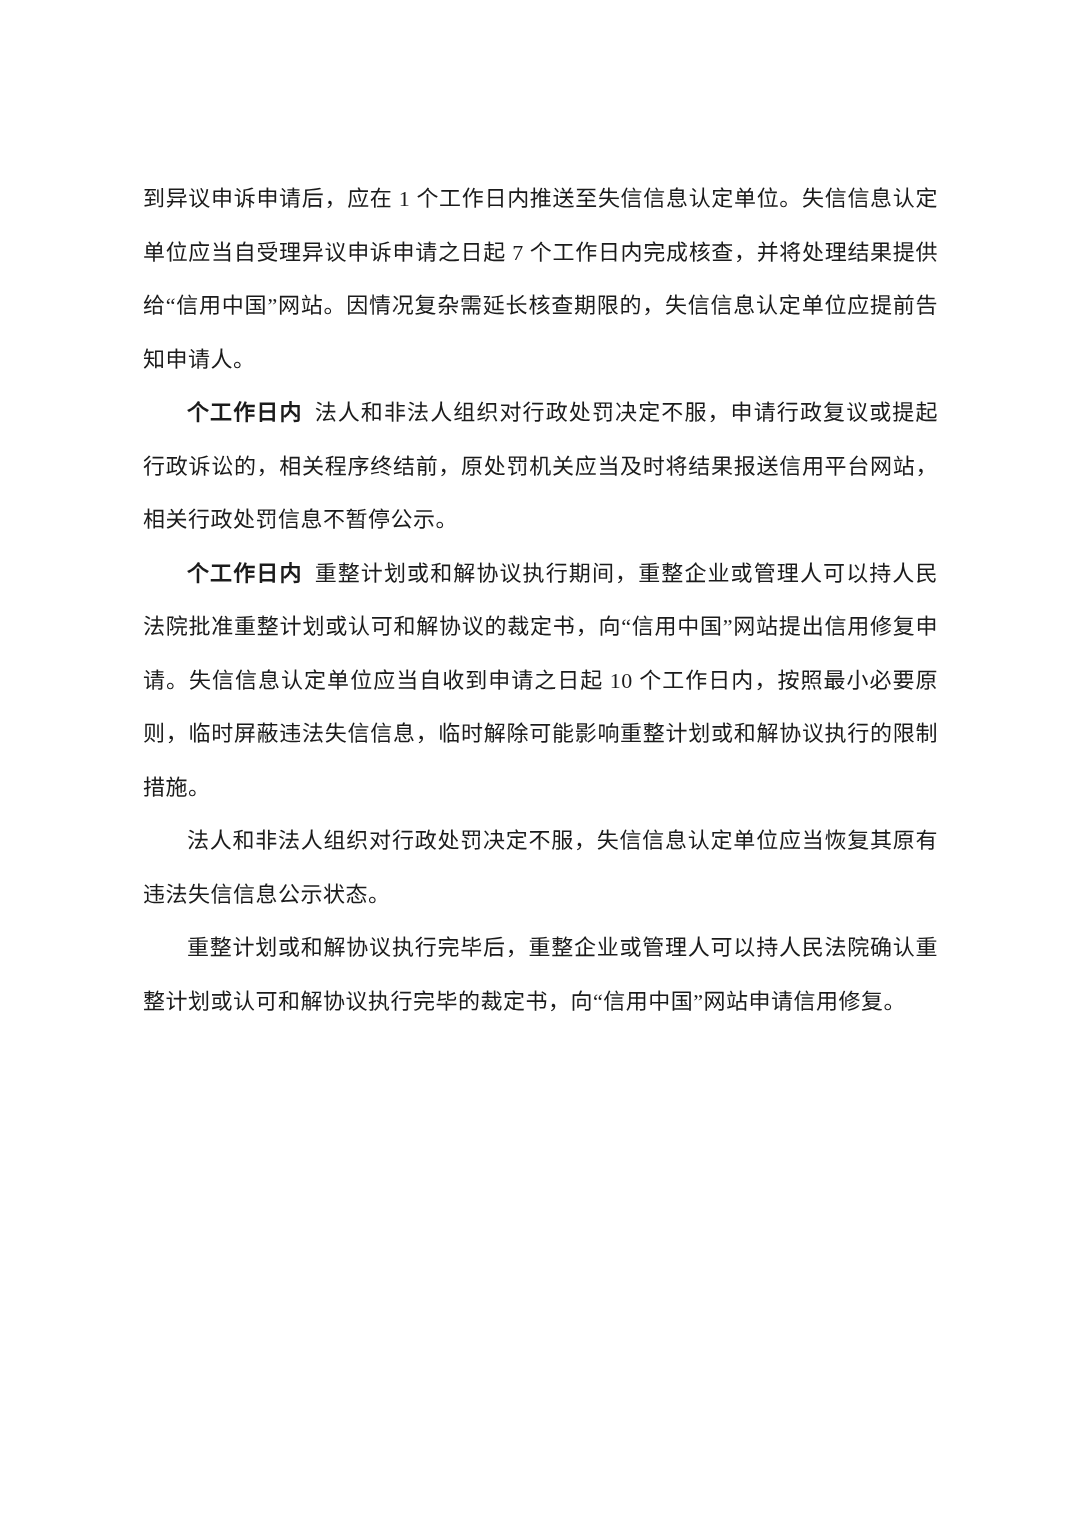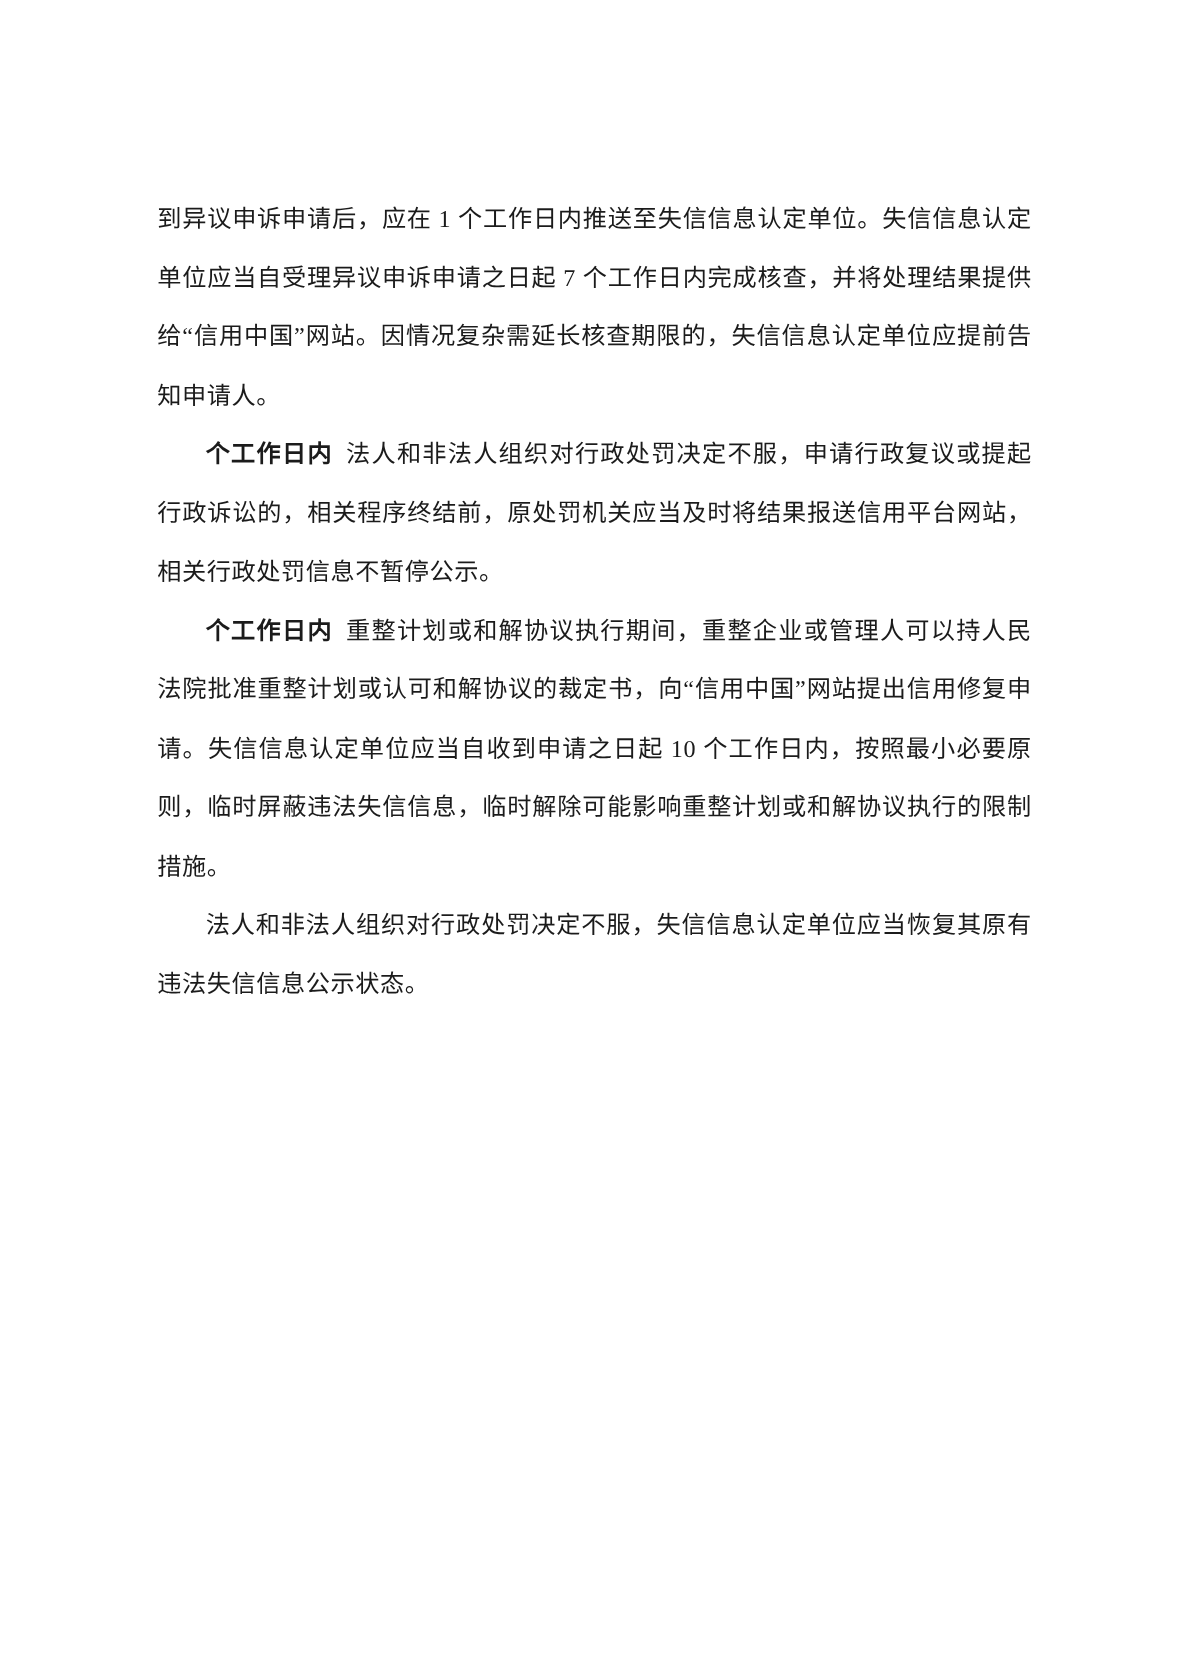--- a/index.html
+++ b/index.html
@@ -50,15 +50,16 @@
 
     <p class="para no-indent"><span>到异议申诉申请后，应在 1 个工作日内推送至失信信息认定单位。失信信息认定单位应当自受理异议申诉申请之日起 7 个工作日内完成核查，并将处理结果提供给“信用中国”网站。因情况复杂需延长核查期限的，失信信息认定单位应提前告知申请人。</span></p>
 
     <p class="para"><span class="art-heading">个工作日内</span><span>法人和非法人组织对行政处罚决定不服，申请行政复议或提起行政诉讼的，相关程序终结前，原处罚机关应当及时将结果报送信用平台网站，相关行政处罚信息不暂停公示。</span></p>
 
 
     <p class="para"><span class="art-heading">个工作日内</span><span>重整计划或和解协议执行期间，重整企业或管理人可以持人民法院批准重整计划或认可和解协议的裁定书，向“信用中国”网站提出信用修复申请。失信信息认定单位应当自收到申请之日起 10 个工作日内，按照最小必要原则，临时屏蔽违法失信信息，临时解除可能影响重整计划或和解协议执行的限制措施。</span></p>
 
     <p class="para"><span>法人和非法人组织对行政处罚决定不服，失信信息认定单位应当恢复其原有违法失信信息公示状态。</span></p>
 
+    <p class="para"><span>重整计划或和解协议执行完毕后，重整企业或管理人可以持人民法院确认重整计划或认可和解协议执行完毕的裁定书，向“信用中国”网站申请信用修复。</span></p>
 
   </div>
 </div>
 
 </body></html>

